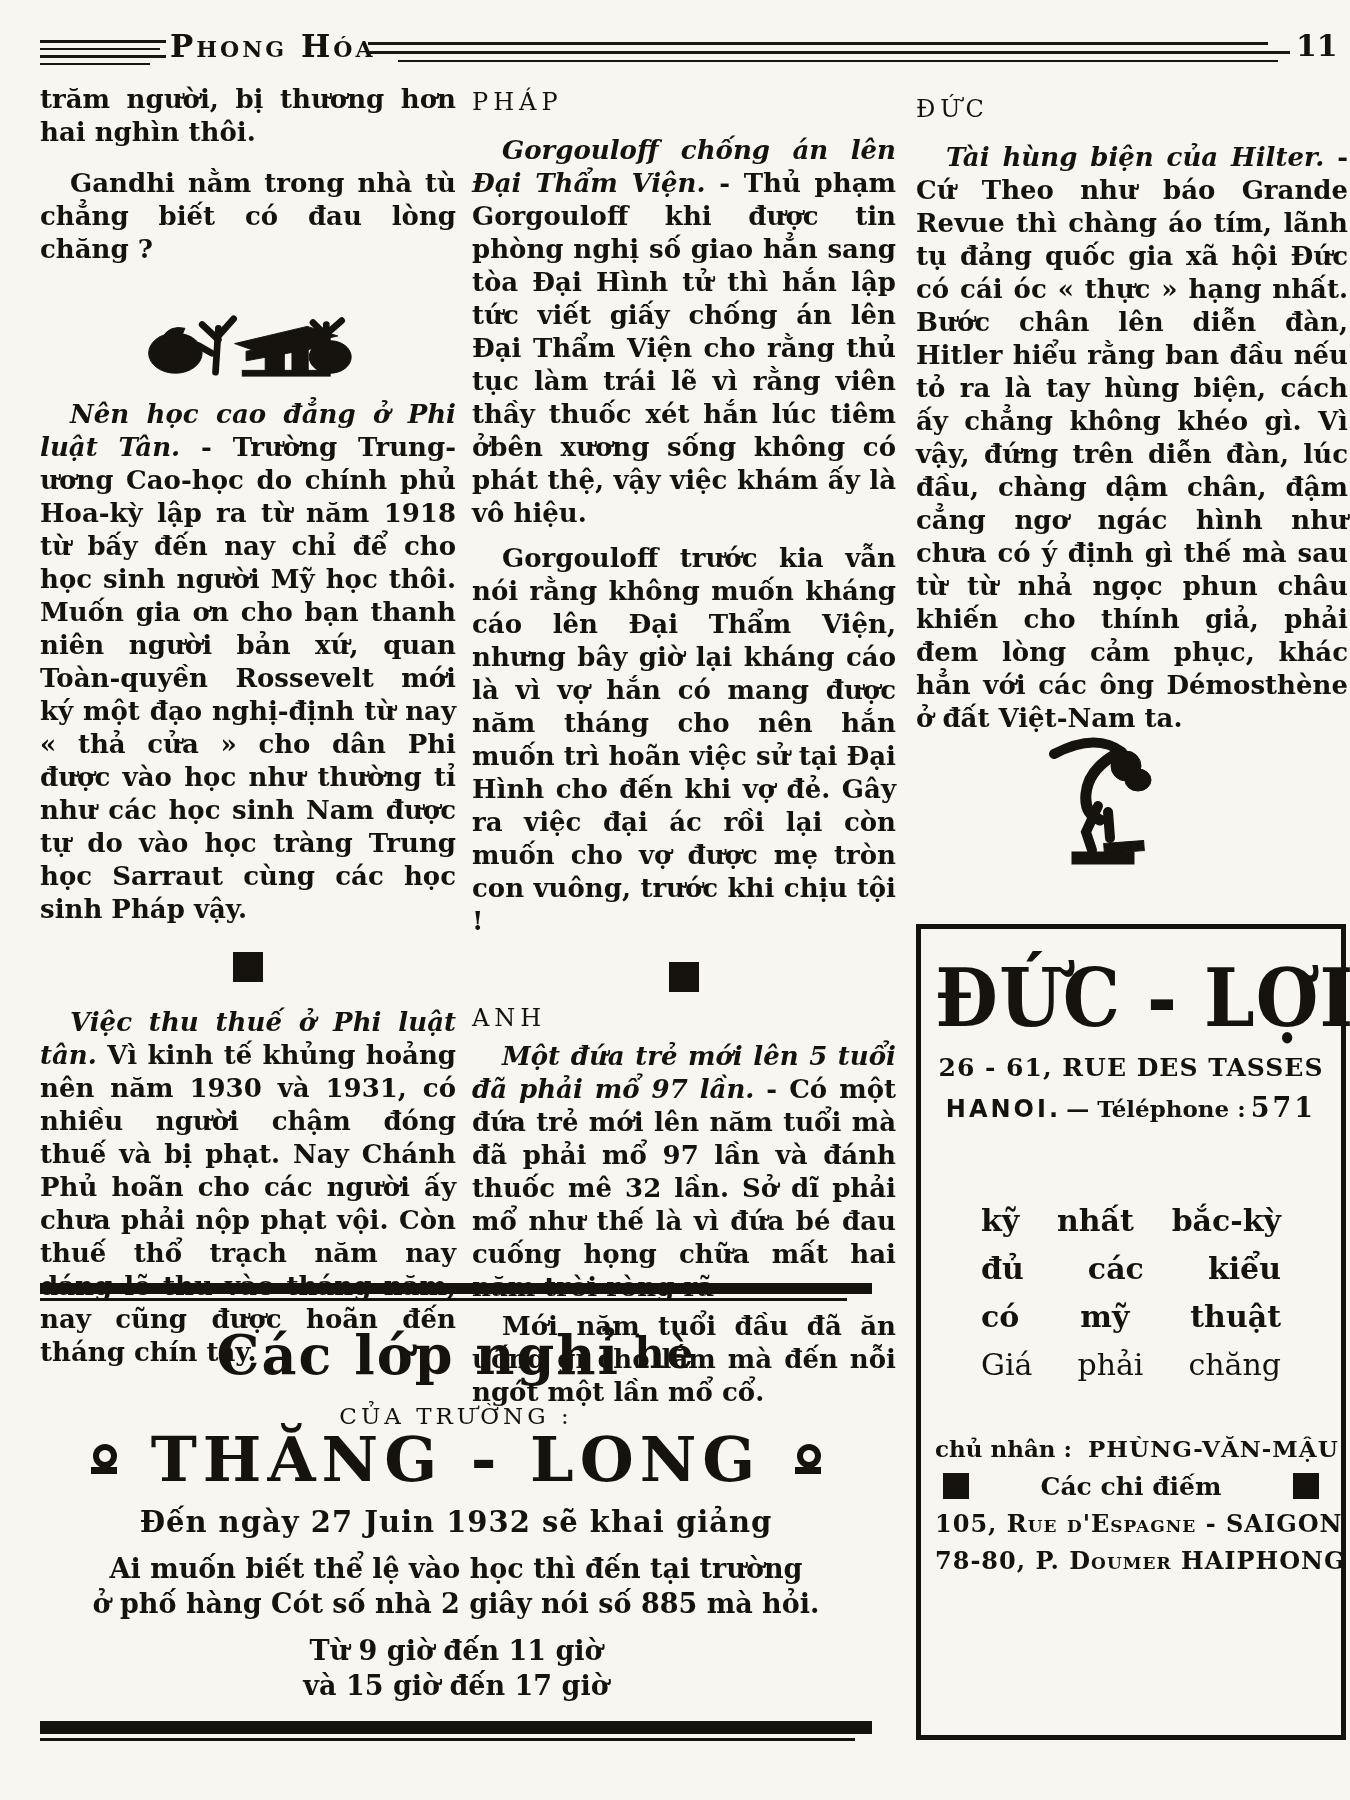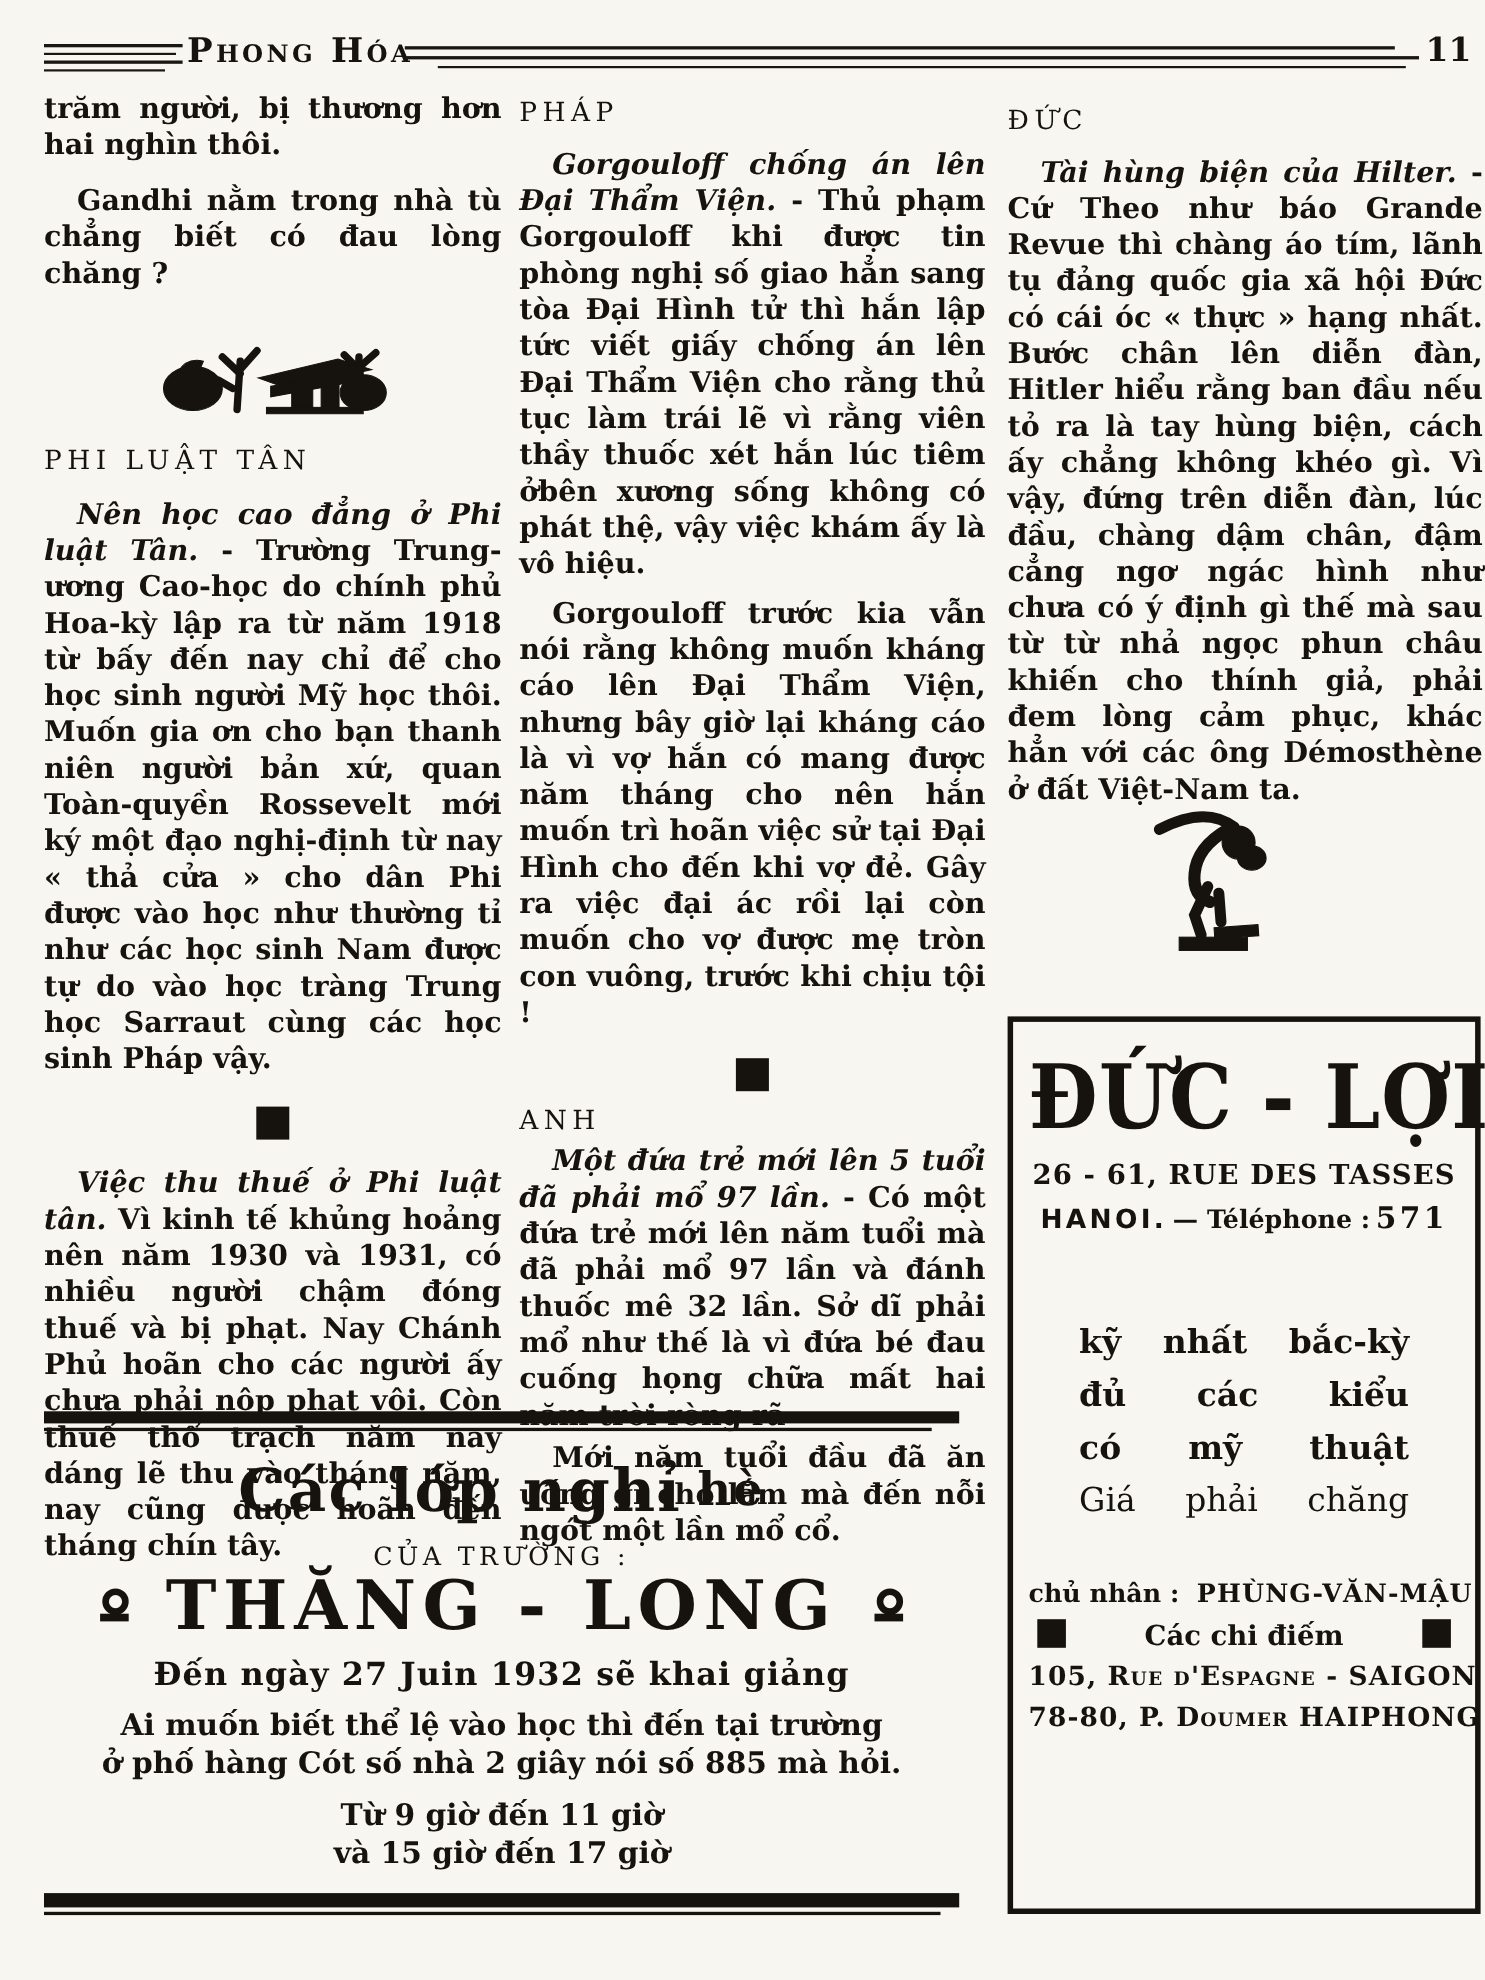--- a/index.html
+++ b/index.html
@@ -62,21 +62,21 @@
   .ad-tel-num { font-weight:bold; font-size:27px; letter-spacing:3px; }
   .slogan { margin:74px auto 0; width:300px; }
   .slogan-line {
     font-size:30px; font-weight:bold; line-height:48px;
     text-align:justify; text-align-last:justify;
   }
   .slogan-line.light { font-weight:normal; }
   .owner-line { margin-top:46px; font-size:23px; font-weight:bold; text-align:left; white-space:nowrap; }
   .owner-name { letter-spacing:1px; }
   .branches-line {
-    margin-top:10px; display:flex; align-items:flex-start; justify-content:space-between;
+    margin-top:10px; display:flex; align-items:center; justify-content:space-between;
     padding:0 8px;
   }
   .branches-label { font-size:25px; font-weight:bold; }
   .sq-small { width:26px; height:26px; background:#16130f; }
   .branch-line {
     margin-top:8px; font-size:24px; font-weight:bold;
     font-variant:small-caps; text-align:left; white-space:nowrap; letter-spacing:1px;
   }
   
   .school-ad { position:absolute; left:40px; top:1283px; width:832px; text-align:center; }
@@ -144,21 +144,20 @@
         <rect x="104" y="82" width="92" height="6"></rect>
         <g stroke-width="7" fill="none" stroke-linecap="round">
           <path d="M190,80 L192,34"></path>
           <path d="M192,46 L178,32"></path>
           <path d="M192,44 L208,30"></path>
         </g>
         <ellipse cx="196" cy="68" rx="22" ry="17"></ellipse>
       </g>
     </svg>
 
-    <h2 class="sec-heading mt26">PHI LUẬT TÂN</h2>
 
     <p class="body-p indent mt20"><span class="lead">Nên học cao đẳng ở Phi luật Tân.</span><span> - Trường Trung-ương Cao-học do chính phủ Hoa-kỳ lập ra từ năm 1918 từ bấy đến nay chỉ để cho học sinh người Mỹ học thôi. Muốn gia ơn cho bạn thanh niên người bản xứ, quan Toàn-quyền Rossevelt mới ký một đạo nghị-định từ nay « thả cửa » cho dân Phi được vào học như thường tỉ như các học sinh Nam được tự do vào học tràng Trung học Sarraut cùng các học sinh Pháp vậy.</span></p>
 
     <div class="sq-bullet mt26"></div>
 
     <p class="body-p indent mt24"><span class="lead">Việc thu thuế ở Phi luật tân.</span><span> Vì kinh tế khủng hoảng nên năm 1930 và 1931, có nhiều người chậm đóng thuế và bị phạt. Nay Chánh Phủ hoãn cho các người ấy chưa phải nộp phạt vội. Còn thuế thổ trạch năm nay dáng lẽ thu vào tháng năm, nay cũng được hoãn đến tháng chín tây.</span></p>
   </div>
 
   <div class="col" style="left:472px; top:88px; width:424px;">
     <h2 class="sec-heading">PHÁP</h2>

